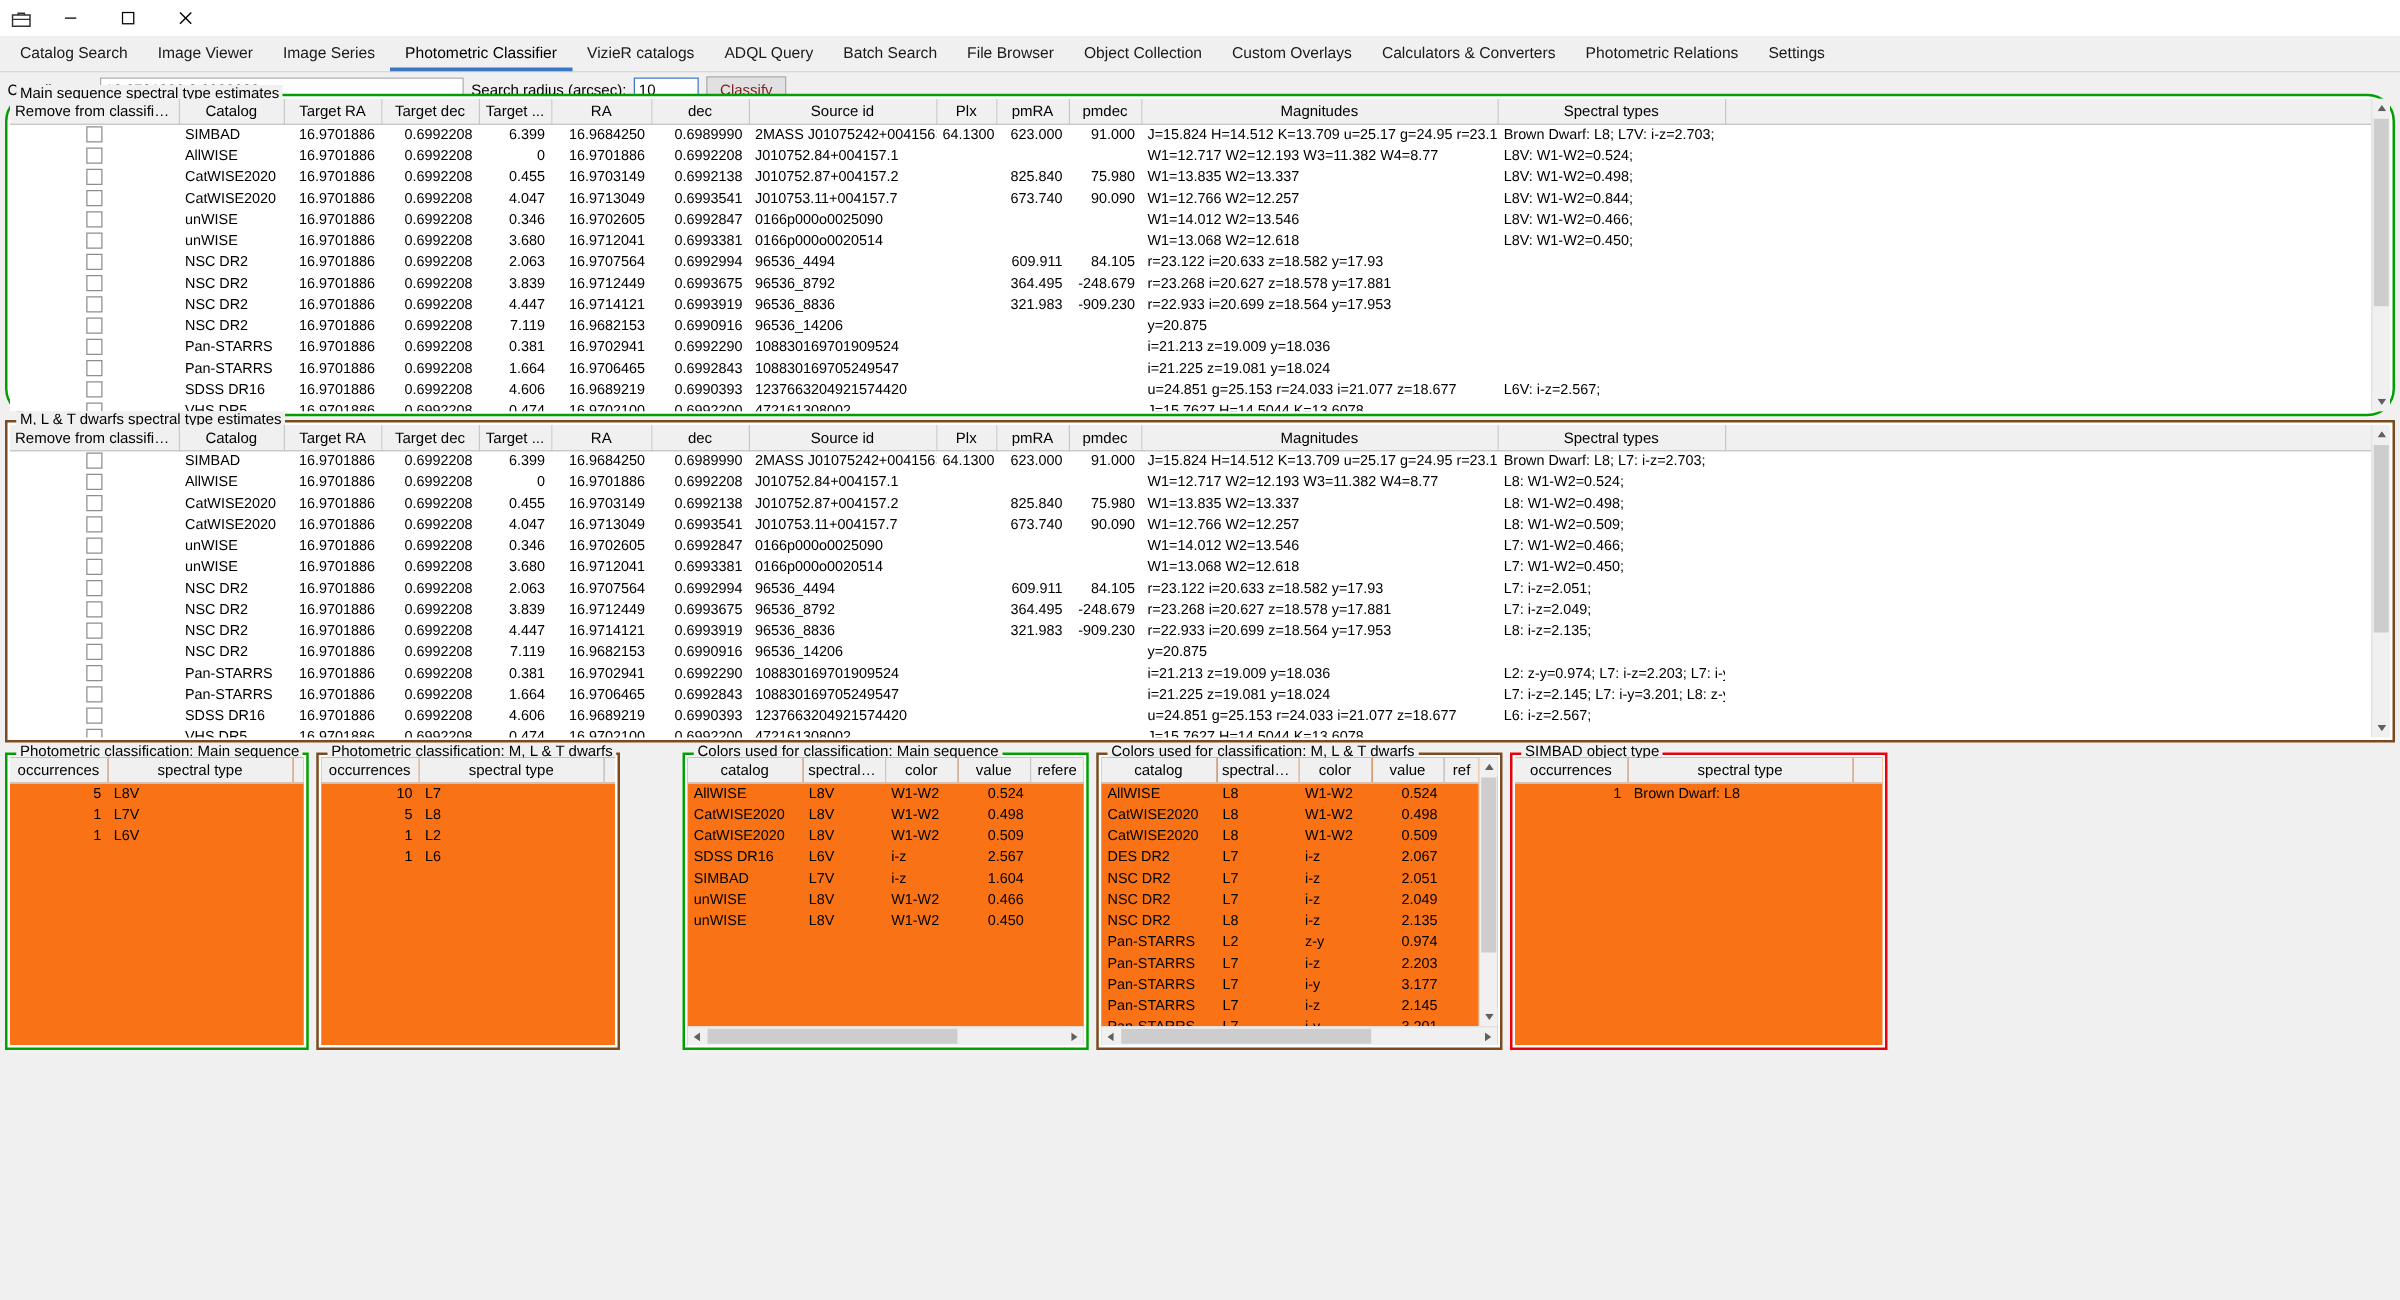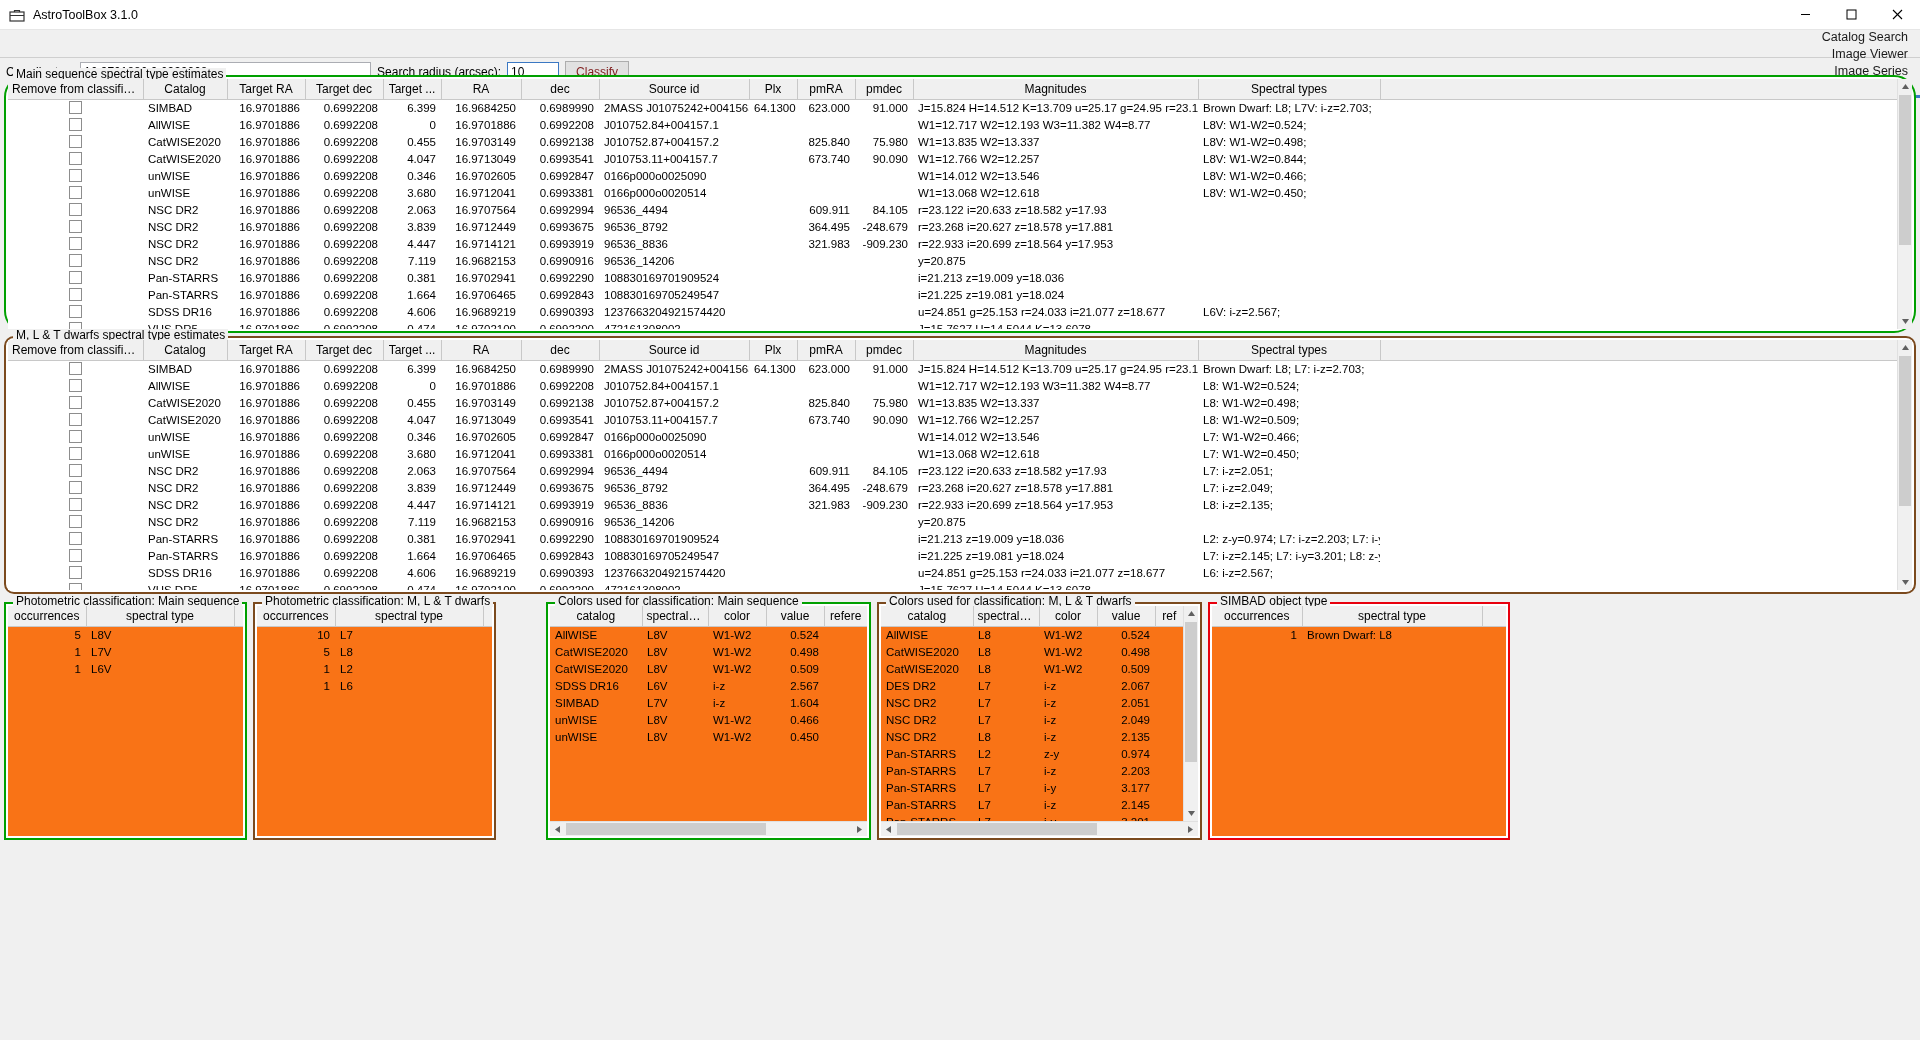--- a/index.html
+++ b/index.html
@@ -39,21 +39,20 @@
   }
 
   
   #tabbar {
     height: 28px;
     background: #f0f0f0;
     display: flex;
     align-items: flex-end;
     border-bottom: 1px solid #cfcfcf;
     padding-left: 4px;
-    flex-direction: column;
   }
   .tab {
     height: 27px;
     padding: 0 12px;
     display: flex; align-items: center;
     font-size: 12.5px;
     color: #1a1a1a;
     white-space: nowrap;
     border-bottom: 3px solid transparent;
   }
@@ -207,21 +206,20 @@
 <body>
 
 <div id="titlebar">
   <span class="tb-icon">
     <svg width="16" height="16" viewBox="0 0 16 16">
       <rect x="1" y="5" width="14" height="9" fill="none" stroke="#333" stroke-width="1.2"></rect>
       <path d="M5.5 5 V3.5 H10.5 V5" fill="none" stroke="#333" stroke-width="1.2"></path>
       <line x1="1" y1="8.5" x2="15" y2="8.5" stroke="#333" stroke-width="1"></line>
     </svg>
   </span>
-  <span class="tb-title">AstroToolBox 3.1.0</span>
   <div class="wbtn">
     <svg width="11" height="11" viewBox="0 0 11 11">
         <line x1="1" y1="5.5" x2="10" y2="5.5" stroke="#000" stroke-width="1"></line>
       </svg>
   </div>
   <div class="wbtn">
     <svg width="11" height="11" viewBox="0 0 11 11">
         <rect x="1" y="1" width="9" height="9" fill="none" stroke="#000" stroke-width="1"></rect>
       </svg>
   </div>
@@ -533,21 +531,21 @@
       <div class="scroll-thumb" style="top:16px; height:150px;"></div>
       <div class="scroll-arrow" style="position:absolute;bottom:0;">
         <svg width="7" height="5" viewBox="0 0 7 5">
             <polygon points="0,0 7,0 3.5,5" class="arrow-g"></polygon>
           </svg>
       </div>
     </div>
   </div>
 </div>
 
-<div class="panel brown" id="panel-mlt" style="position:absolute; left:4px; top:336px; width:1912px; height:258px;border-radius:10px;">
+<div class="panel brown" id="panel-mlt" style="position:absolute; left:4px; top:336px; width:1912px; height:258px;">
   <div class="panel-title">M, L &amp; T dwarfs spectral type estimates</div>
   <div class="tablewrap">
     <div style="position:absolute; left:0; top:0; right:15px; bottom:0; overflow:hidden;">
       <table class="jtable" id="tbl-mlt">
           <colgroup>
             <col style="width: 135px;">
             <col style="width: 84px;">
             <col style="width: 78px;">
             <col style="width: 78px;">
             <col style="width: 58px;">

